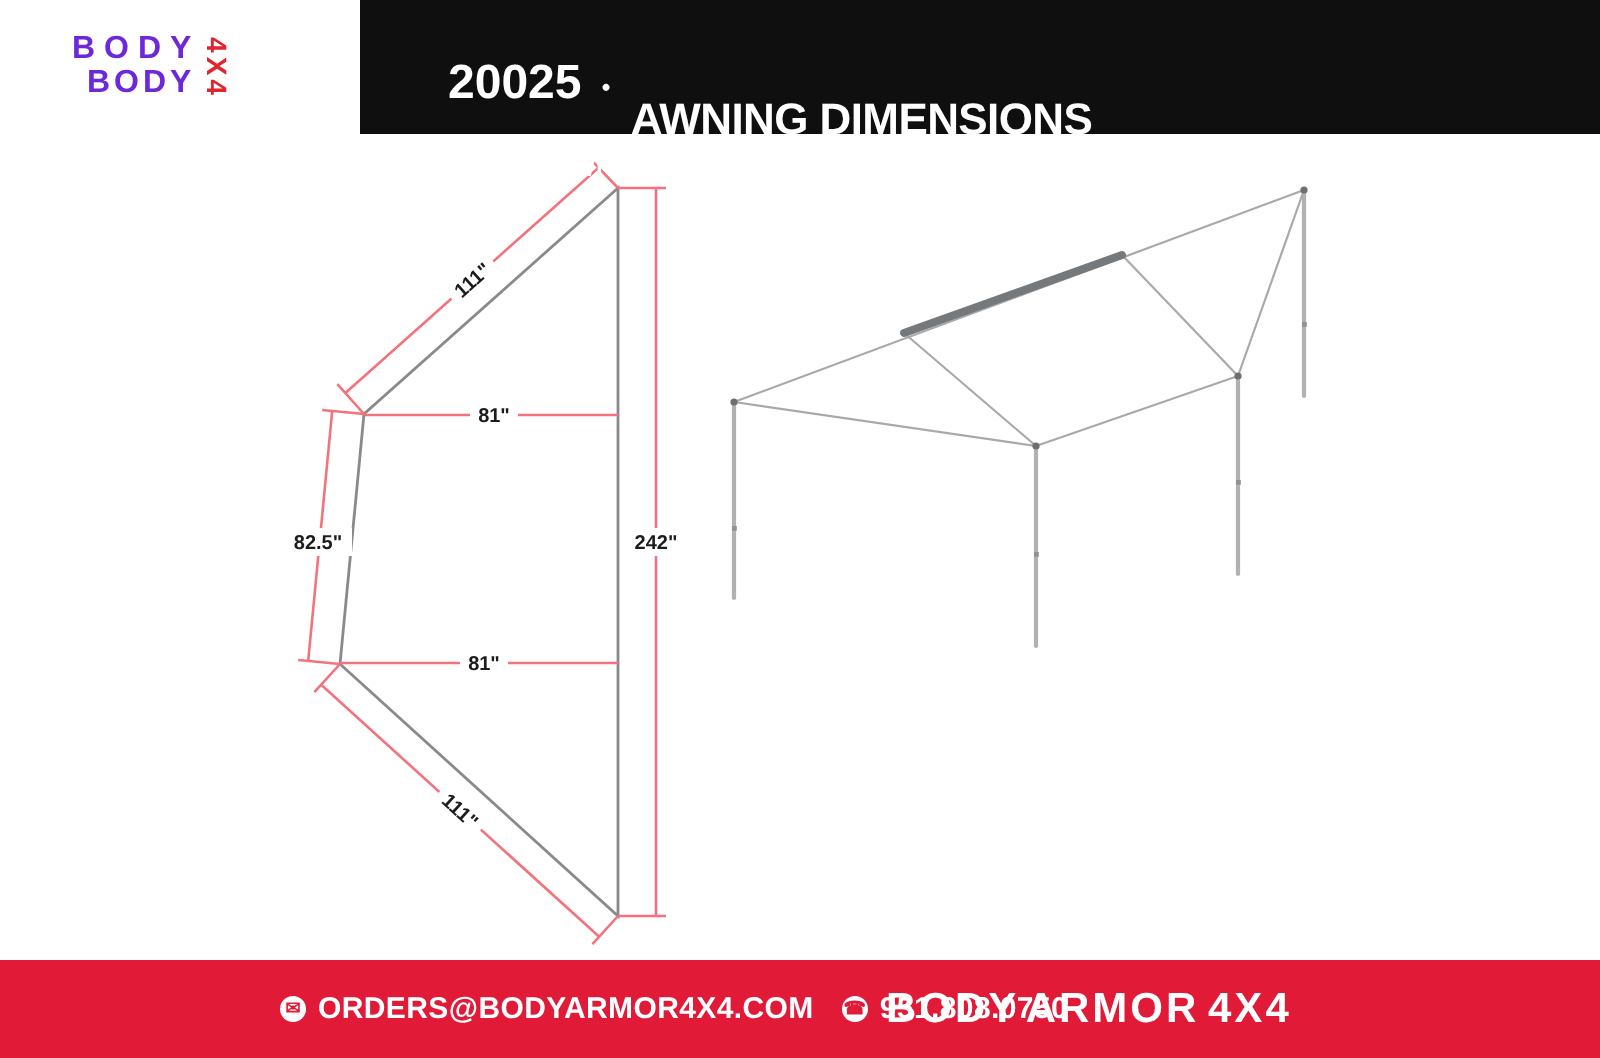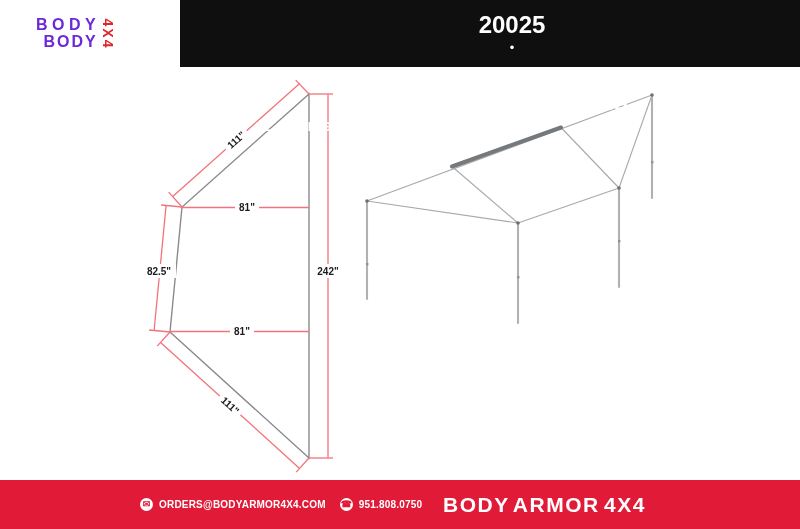--- a/index.html
+++ b/index.html
@@ -12,21 +12,21 @@
   .header{position:absolute;left:0;top:0;width:800px;height:67px;background:#fff;}
   .logo{position:absolute;left:36px;top:16px;display:flex;align-items:center;}
   .logo-text{text-align:right;color:#6d28d9;font-weight:bold;line-height:1.05;}
   .logo-line1{font-size:16px;letter-spacing:4.5px;margin-right:-4.5px;display:block;}
   .logo-line2{font-size:16px;letter-spacing:2px;margin-right:-2px;display:block;}
   .logo-badge-wrap{width:18px;height:36px;display:flex;align-items:center;justify-content:center;margin-left:4px;}
   .logo-badge{display:inline-block;transform:rotate(90deg);color:var(--logo-red,#e0252c);
     font-weight:bold;font-size:14px;letter-spacing:2px;white-space:nowrap;}
   .header-bar{position:absolute;left:180px;top:0;width:620px;height:67px;
     background:var(--header-bg,#0f0f0f);box-sizing:border-box;padding:11px 0 0 44px;color:#fff;}
-  .title-row{display:flex;align-items:center;flex-direction:column;}
+  .title-row{display:flex;align-items:center;}
   .model{font-size:24px;font-weight:bold;letter-spacing:0;}
   .sep{font-size:13px;margin:0 10px;position:relative;top:1px;}
   .title{font-size:22px;font-weight:bold;letter-spacing:-0.3px;margin-top:36px;}
   .subtitle{font-size:13px;font-weight:bold;margin-top:3px;letter-spacing:0.3px;}
   
   .diagram-svg{position:absolute;left:0;top:0;}
   .gray-outline{stroke:var(--outline-gray,#8a8a8a);stroke-width:1.4;fill:none;}
   .red-line{stroke:var(--dimension-red,#f2737c);stroke-width:1.3;fill:none;}
   .lbl-bg{fill:#ffffff;}
   .dim-text{font-family:"Liberation Sans",sans-serif;font-size:10px;font-weight:bold;fill:#1c1c1c;
@@ -35,21 +35,21 @@
   .tube{stroke:#b1b1b1;stroke-width:2.1;fill:none;stroke-linecap:round;}
   .rail{stroke:#75797c;stroke-width:4;stroke-linecap:round;fill:none;}
   .joint{fill:#6b6f71;}
   .leg-tick{fill:#8f9396;}
   
   .footer{position:absolute;left:0;right:0;bottom:0;height:49px;background:var(--footer-red,#e11a38);}
   .contact{position:absolute;left:140px;top:0;height:100%;display:flex;align-items:center;gap:14px;}
   .contact-item{display:flex;align-items:center;gap:6px;}
   .icon-circle{width:13px;height:13px;border-radius:50%;background:#fff;color:var(--footer-red,#e11a38);
     font-size:9px;line-height:13px;text-align:center;display:inline-block;font-weight:bold;}
-  .contact-text{color:#fff;font-weight:bold;font-size:10px;letter-spacing:0.2px;}
+  .contact-text{color:#fff;font-weight:bold;font-size:15px;letter-spacing:0.2px;}
   .brand{position:absolute;left:443px;top:0;height:100%;display:flex;align-items:center;
     color:#fff;font-weight:bold;font-size:21px;letter-spacing:1.5px;word-spacing:-3px;}
 </style>
 </head>
 <body>
 
 <svg class="diagram-svg" width="800" height="529" viewBox="0 0 800 529">
 
   <g>
     <path class="gray-outline" d="M309,94 L182,207 L170,332 L309,458 Z"></path>

